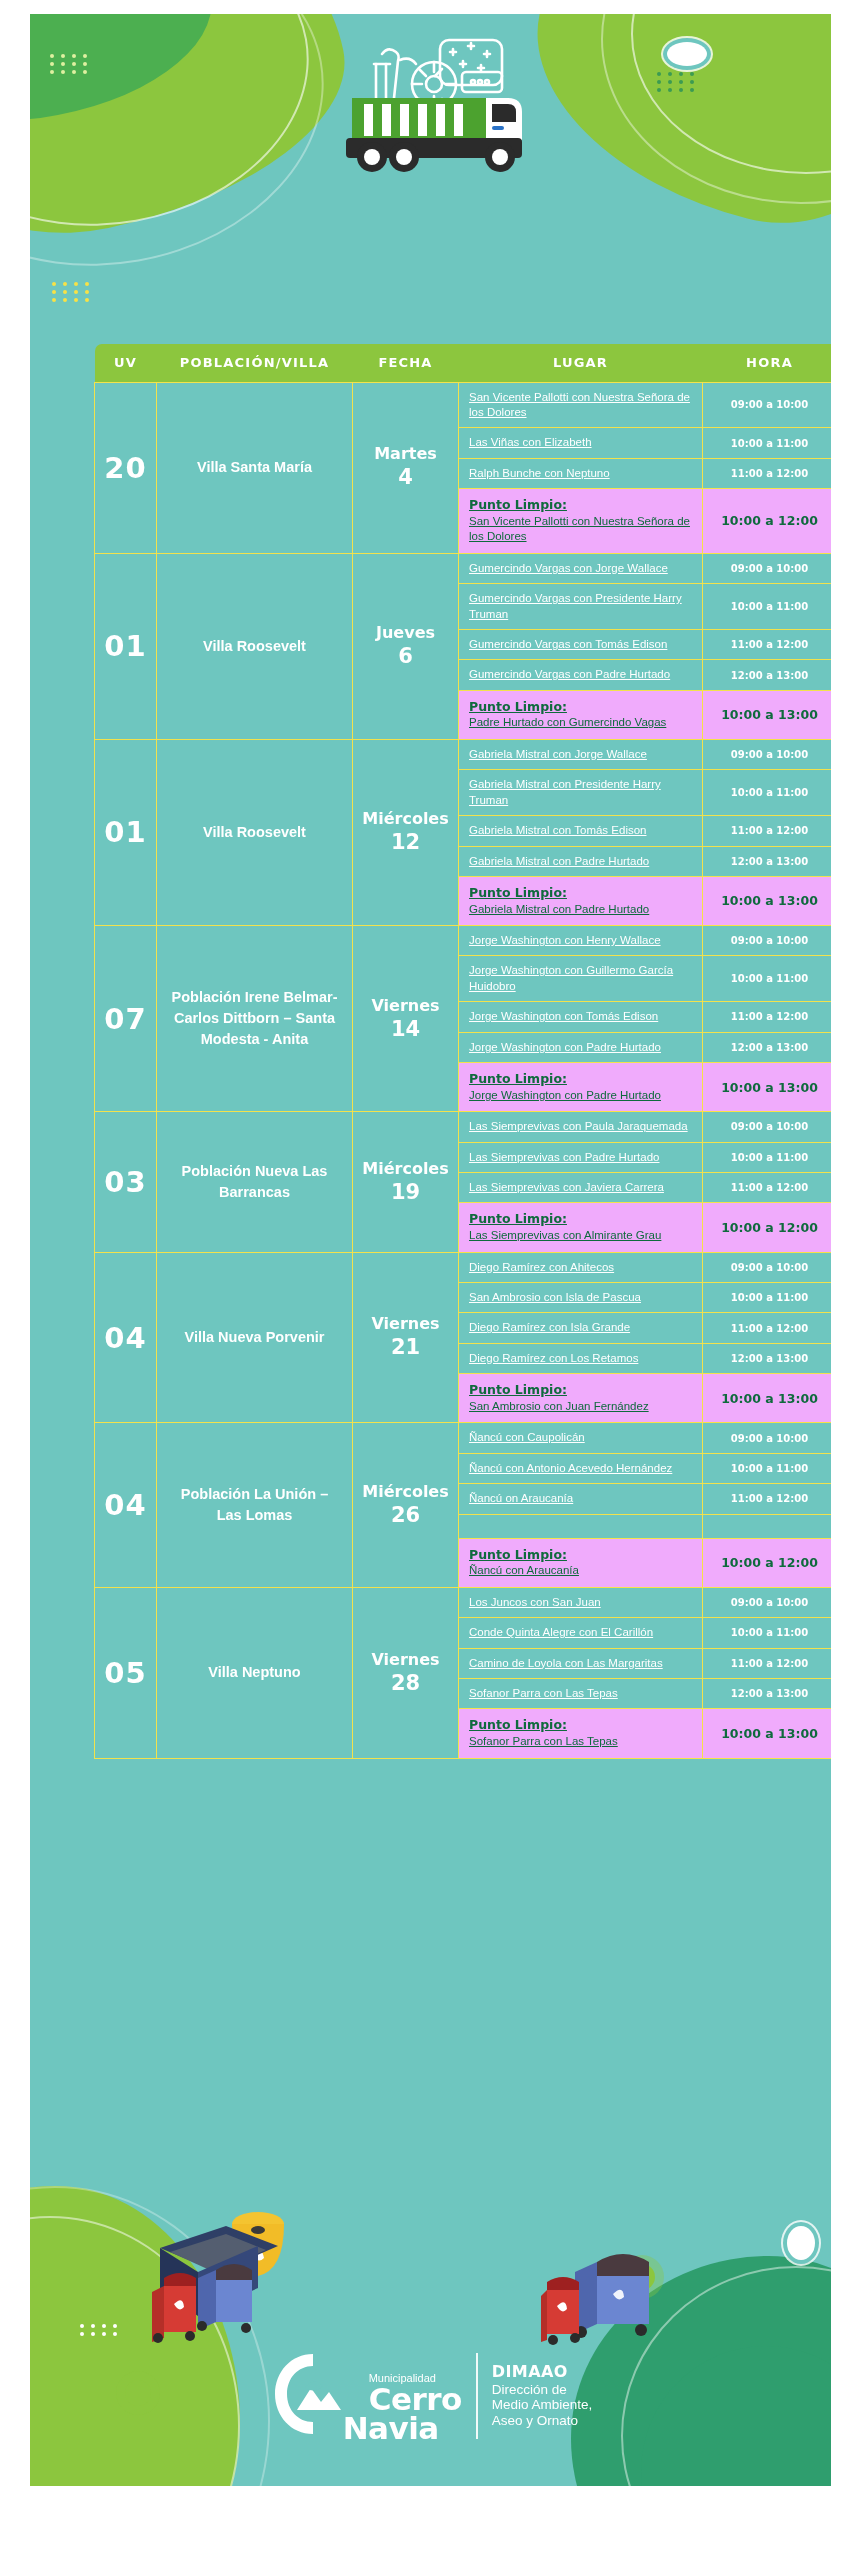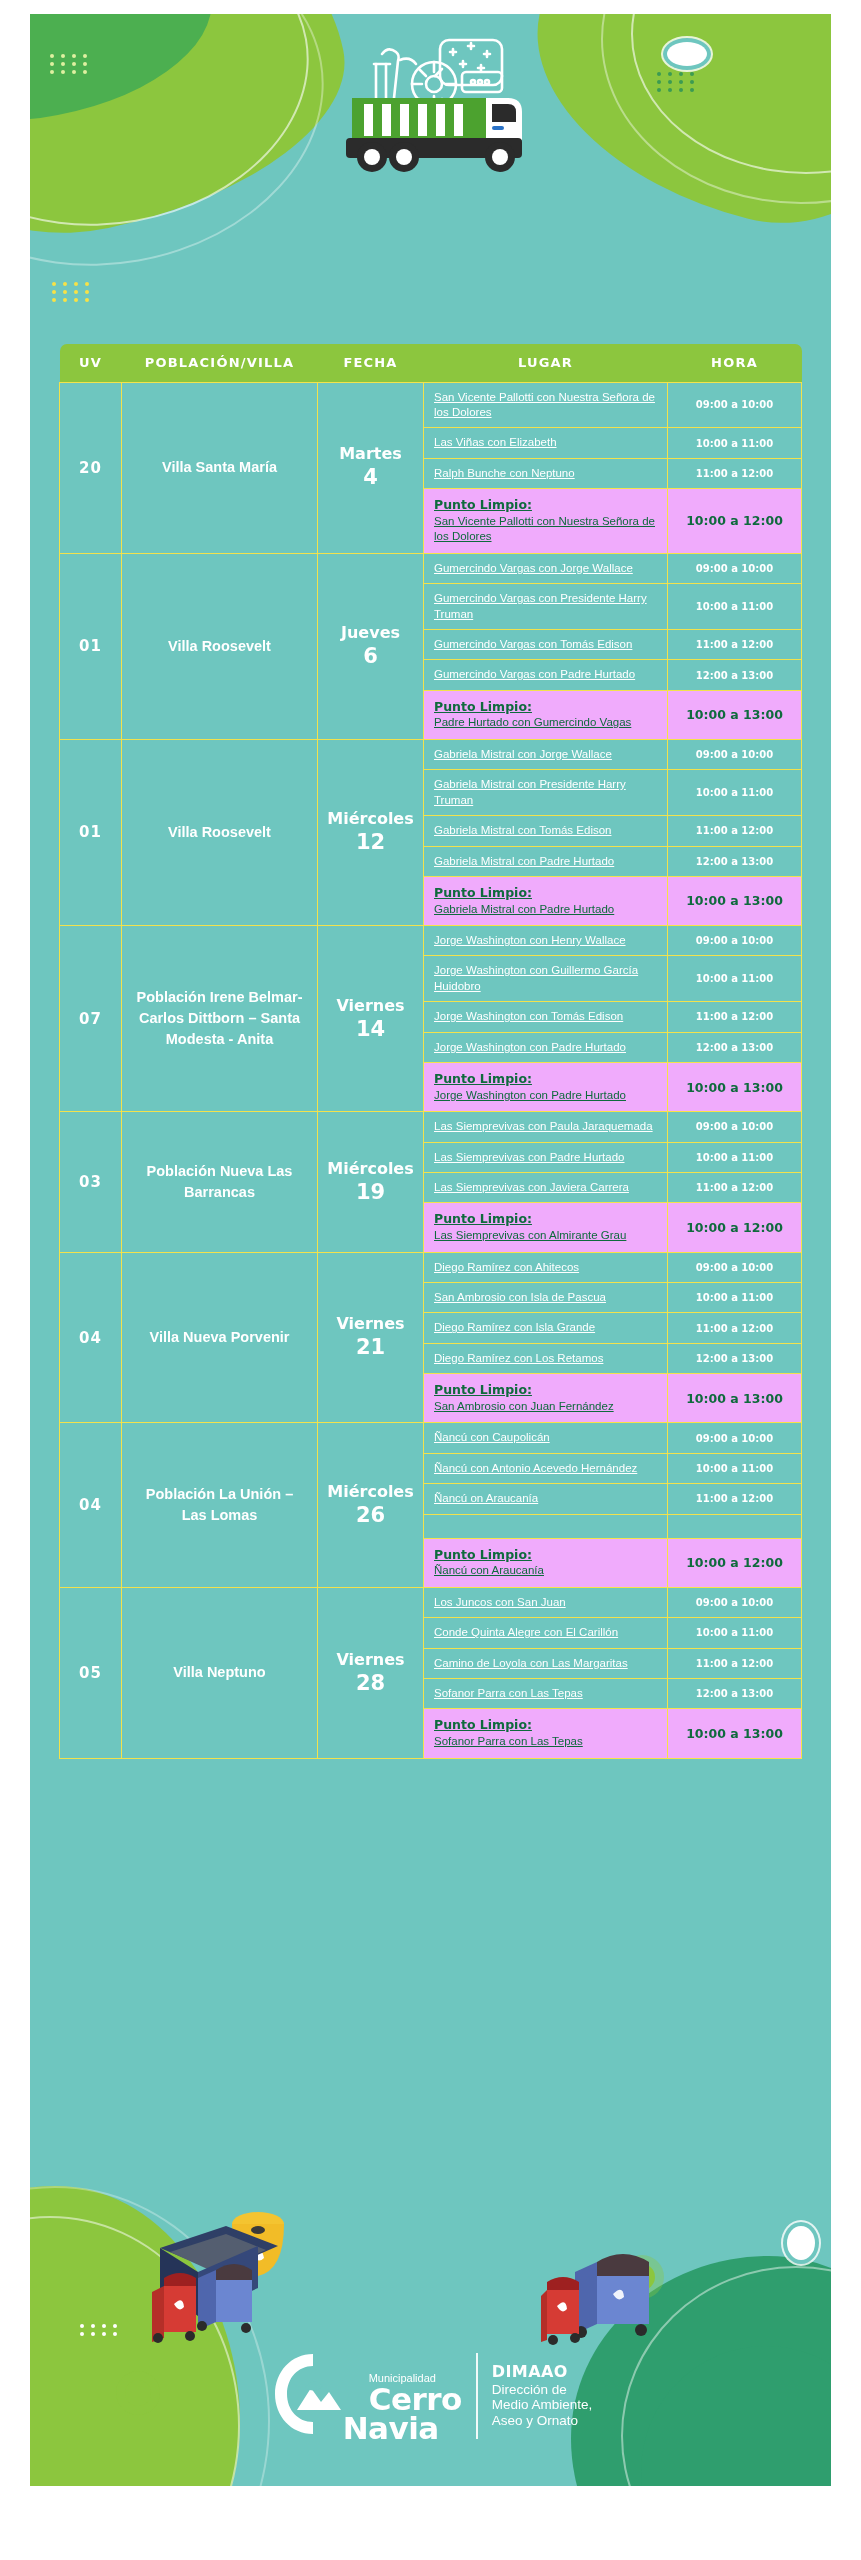--- a/index.html
+++ b/index.html
@@ -164,20 +164,21 @@
     position: absolute;
     left: 29px;
     top: 330px;
     width: 742px;
   }
 
   table.cal {
     width: 100%;
     border-collapse: collapse;
     table-layout: fixed;
+    margin-left: 35px;
   }
 
   table.cal thead th {
     background: #8cc63e;
     color: #ffffff;
     font-family: "DejaVu Sans", sans-serif;
     font-weight: 700;
     font-size: 13px;
     letter-spacing: 1.2px;
     height: 38px;
@@ -197,21 +198,21 @@
   table.cal td {
     border: 1px solid #f2e24c;
     vertical-align: middle;
     color: #ffffff;
   }
 
   td.uv {
     text-align: center;
     font-family: "DejaVu Sans", sans-serif;
     font-weight: 700;
-    font-size: 15px;
+    font-size: 29px;
     color: #ffffff;
     letter-spacing: 1px;
   }
   td.pob {
     text-align: center;
     font-size: 14.5px;
     line-height: 1.45;
     color: #ffffff;
     padding: 16px 10px;
     font-weight: bold;

